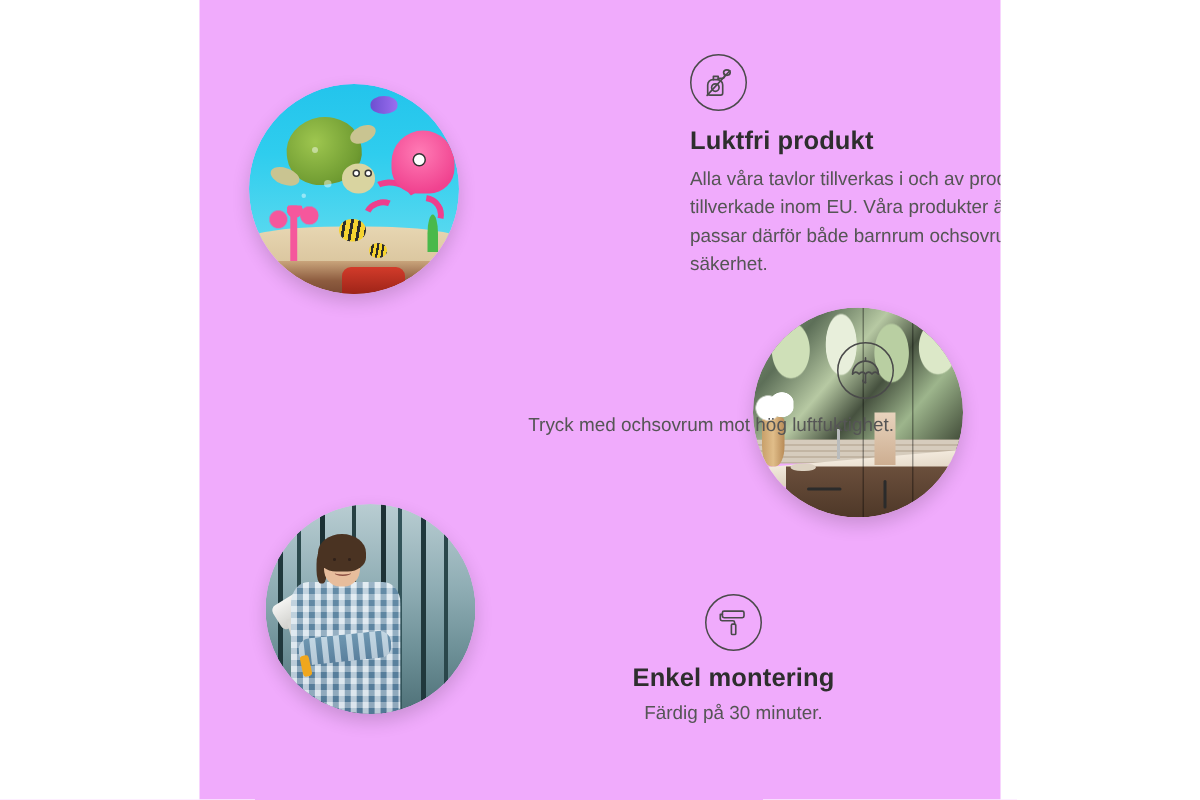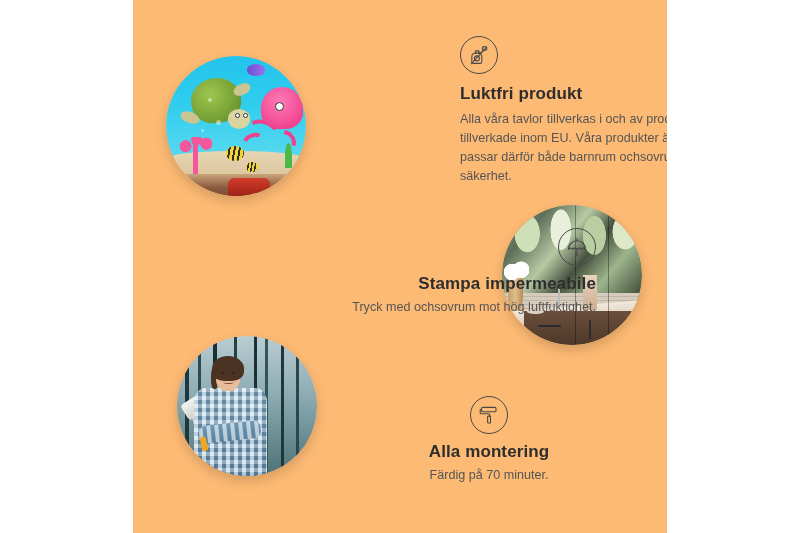--- a/index.html
+++ b/index.html
@@ -19,21 +19,21 @@
     background: #ffffff;
   }
 
   
   #panel {
     position: absolute;
     left: 133px;
     top: 0;
     width: 534px;
     height: 533px;
-    background: #fdba74;
+    background: #f0abfc;
     overflow: hidden;
   }
 
   
   .photo {
     position: absolute;
     border-radius: 50%;
     overflow: hidden;
     box-shadow: 0 5px 12px rgba(0,0,0,0.16);
   }
@@ -387,30 +387,29 @@
     <div class="feature" id="feature-water">
       <div class="icon-circle">
         <svg width="24" height="24" viewBox="0 0 24 24" fill="none" stroke="#4a4a4a" stroke-width="1.1" stroke-linecap="round" stroke-linejoin="round">
           <path d="M3.4 14.4c0-4.8 3.9-8.7 8.6-8.7s8.6 3.9 8.6 8.7"></path>
           <path d="M3.4 14.4c1.4-1.7 2.9-1.7 4.3 0 1.4-1.7 2.9-1.7 4.3 0 1.4-1.7 2.9-1.7 4.3 0 1.4-1.7 2.9-1.7 4.3 0"></path>
           <line x1="12" y1="14.4" x2="12" y2="20.1"></line>
           <path d="M12 20.1c-1 0-1.7-.7-1.7-1.6"></path>
           <line x1="12" y1="3.6" x2="12" y2="5.7"></line>
         </svg>
       </div>
-      <div class="feat-title">Stampa impermeabile</div>
       <div class="feat-body">Tryck med ochsovrum mot hög luftfuktighet.</div>
     </div>
 
     <div class="feature" id="feature-mount">
       <div class="icon-circle">
         <svg width="24" height="24" viewBox="0 0 24 24" fill="none" stroke="#4a4a4a" stroke-width="1.1" stroke-linecap="round" stroke-linejoin="round">
           <rect x="4.6" y="4.4" width="14.4" height="4.4" rx="1.1"></rect>
           <path d="M4.6 6.6H3.2v3.1c0 .6.5 1.1 1.1 1.1h7.3c.6 0 1.1.5 1.1 1.1v1.3"></path>
           <rect x="10.6" y="13.1" width="2.9" height="6.9" rx="0.7"></rect>
         </svg>
       </div>
-      <div class="feat-title">Alla montering</div>
-      <div class="feat-body">Färdig på 70 minuter.</div>
+      <div class="feat-title">Enkel montering</div>
+      <div class="feat-body">Färdig på 30 minuter.</div>
     </div>
 
   </div>
 </div>
 
 </body></html>

